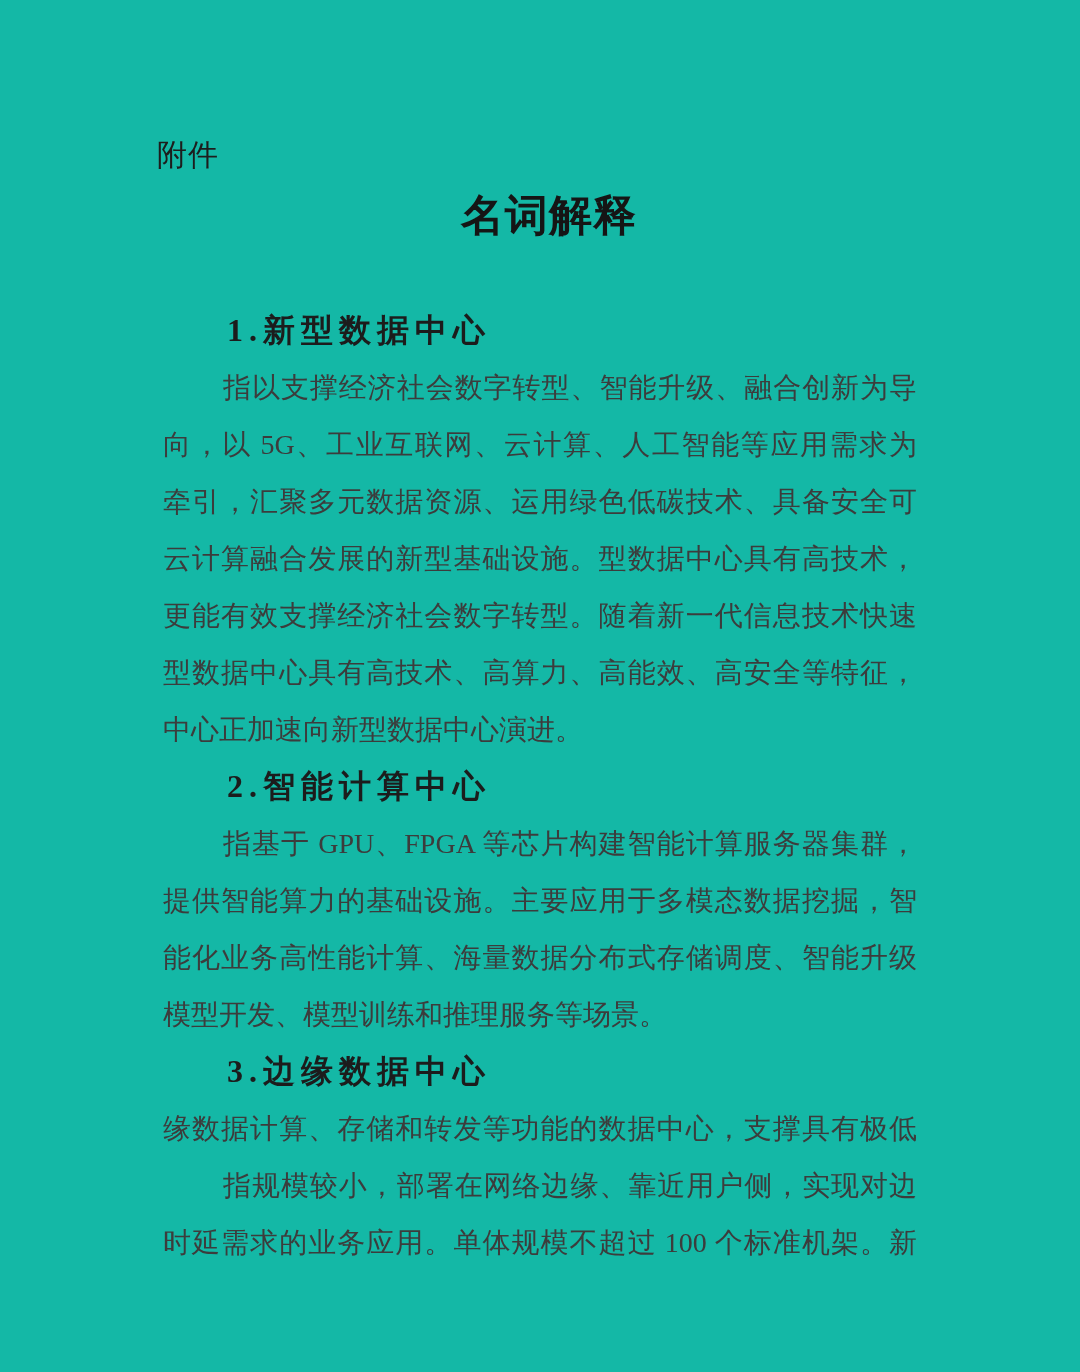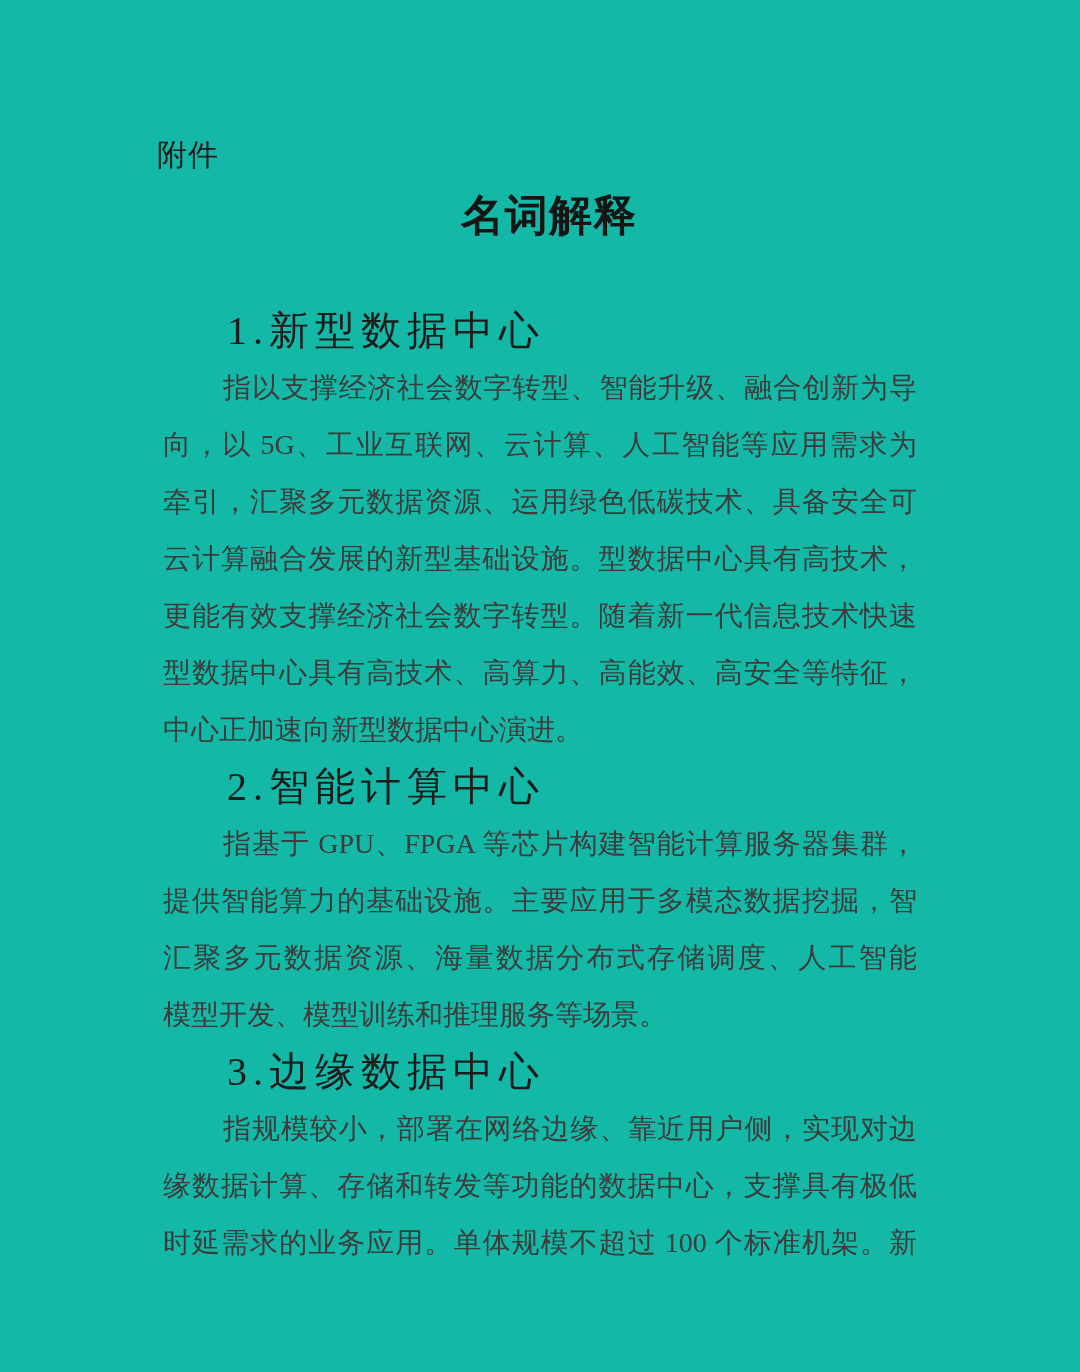--- a/index.html
+++ b/index.html
@@ -44,22 +44,22 @@
     left: 163px;
     top: 302px;
     width: 754px;
   }
   .row {
     height: 57px;
     line-height: 57px;
     overflow: hidden;
   }
   .heading {
-    font-size: 40px;
-    font-weight: 400;
+    font-size: 32px;
+    font-weight: 700;
     color: #1c1c1c;
     letter-spacing: 6px;
     text-indent: 64px;
     white-space: nowrap;
   }
   .line {
     font-size: 28px;
     color: #3c3c3c;
     text-align: justify;
     text-align-last: justify;
@@ -88,22 +88,22 @@
     <div class="row line">向，以 5G、工业互联网、云计算、人工智能等应用需求为</div>
     <div class="row line">牵引，汇聚多元数据资源、运用绿色低碳技术、具备安全可</div>
     <div class="row line">云计算融合发展的新型基础设施。型数据中心具有高技术，新</div>
     <div class="row line">更能有效支撑经济社会数字转型。随着新一代信息技术快速</div>
     <div class="row line">型数据中心具有高技术、高算力、高能效、高安全等特征，</div>
     <div class="row line paraend">中心正加速向新型数据中心演进。</div>
 
     <div class="row heading">2.智能计算中心</div>
     <div class="row line first">指基于 GPU、FPGA 等芯片构建智能计算服务器集群，</div>
     <div class="row line">提供智能算力的基础设施。主要应用于多模态数据挖掘，智</div>
-    <div class="row line">汇聚多元数据资源、海量数据分布式存储调度、人工智能</div>
+    <div class="row line">能化业务高性能计算、海量数据分布式存储调度、智能升级</div>
     <div class="row line paraend">模型开发、模型训练和推理服务等场景。</div>
 
     <div class="row heading">3.边缘数据中心</div>
+    <div class="row line">缘数据计算、存储和转发等功能的数据中心，支撑具有极低</div>
     <div class="row line first">指规模较小，部署在网络边缘、靠近用户侧，实现对边</div>
-    <div class="row line">缘数据计算、存储和转发等功能的数据中心，支撑具有极低</div>
     <div class="row line">时延需求的业务应用。单体规模不超过 100 个标准机架。新</div>
 
   </div>
 </div>
 
 </body></html>

